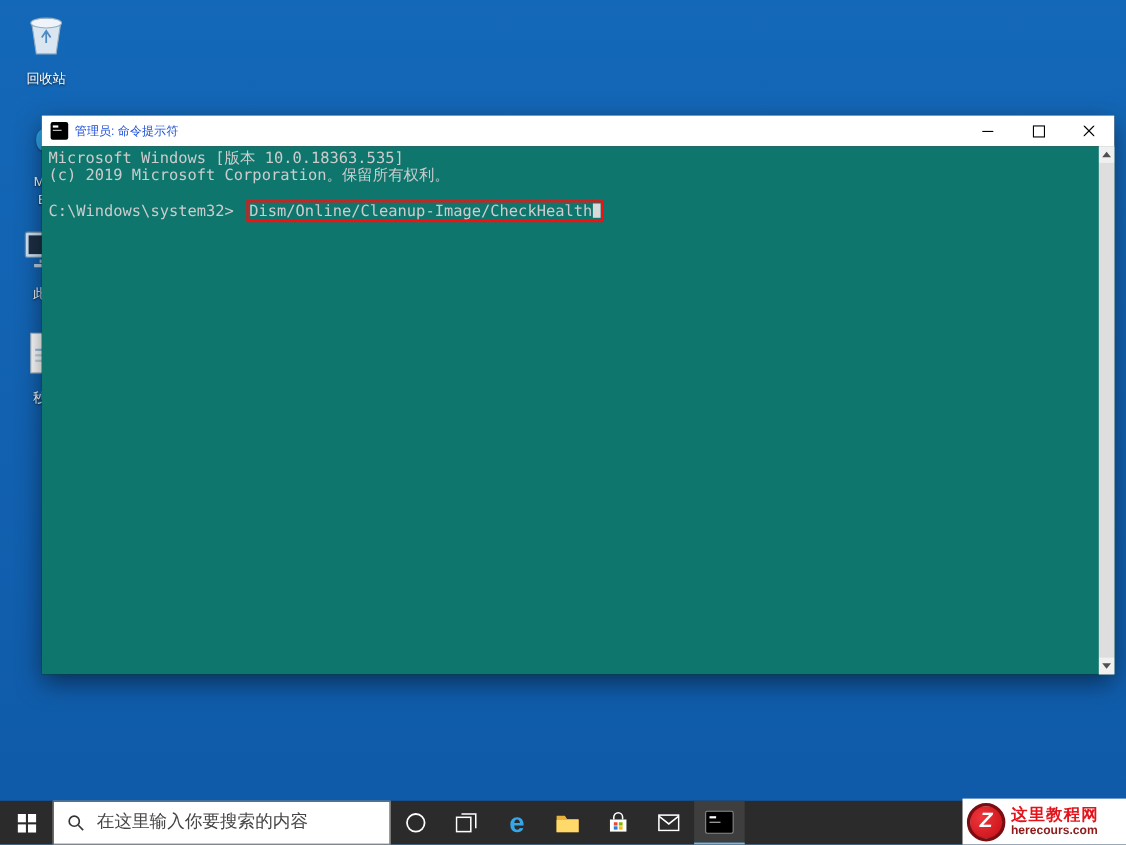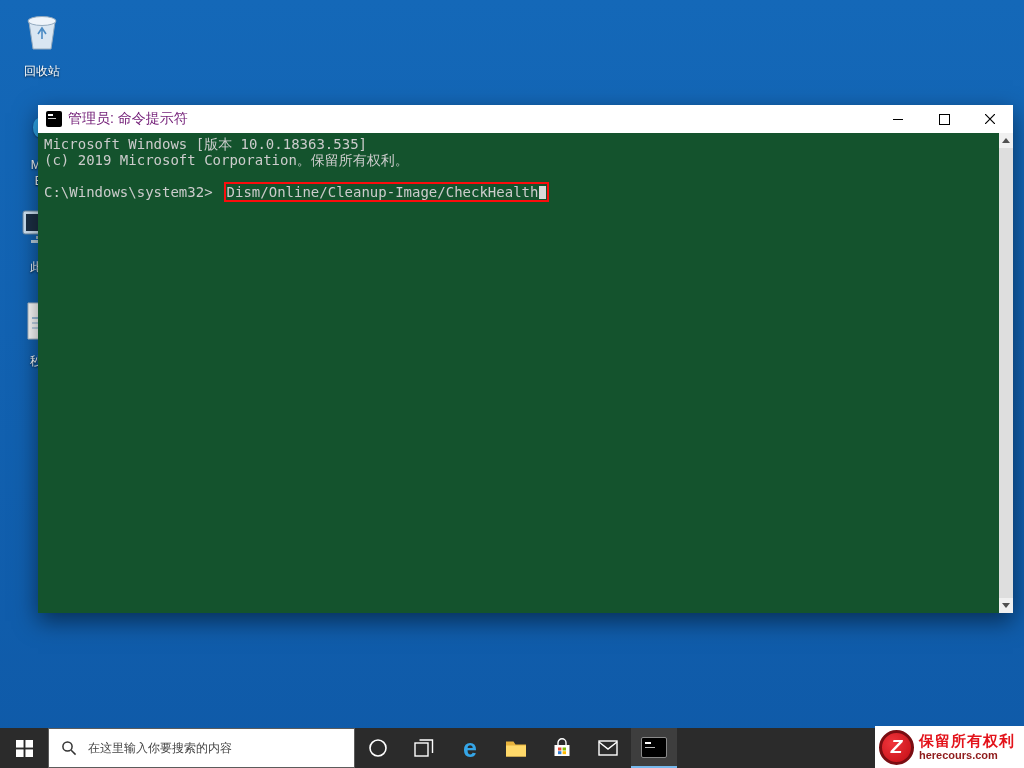--- a/index.html
+++ b/index.html
@@ -16,27 +16,27 @@
     text-shadow:0 1px 2px rgba(0,0,0,.4);}
 
   
   .window{position:absolute;left:38px;top:105px;width:975px;height:508px;
     background:#000;z-index:5;box-shadow:0 8px 22px rgba(0,0,0,.5);}
   .titlebar{height:28px;background:#ffffff;display:flex;align-items:center;}
   .tb-ico{width:16px;height:16px;margin:0 6px 0 8px;background:#000;
     border-radius:2px;position:relative;flex:0 0 auto;}
   .tb-ico .mark1{position:absolute;left:2px;top:3px;width:5px;height:2px;background:#fff;}
   .tb-ico .mark2{position:absolute;left:2px;top:7px;width:8px;height:1px;background:#cfcfcf;}
-  .tb-title{font-size:14px;color:#701a75;}
+  .tb-title{font-size:11px;color:#1d4ed8;}
   .winbtns{margin-left:auto;display:flex;height:100%;}
   .winbtn{width:46px;height:100%;display:flex;align-items:center;justify-content:center;}
   .min-glyph{width:10px;height:1px;background:#000;}
   .max-glyph{width:9px;height:9px;border:1px solid #000;}
 
-  .console{position:absolute;left:0;right:0;top:28px;bottom:0;background:#14532d;
+  .console{position:absolute;left:0;right:0;top:28px;bottom:0;background:#0f766e;
     color:#cccccc;font-family:"DejaVu Sans Mono","Liberation Mono",monospace;
     font-size:14px;line-height:16px;padding:3px 0 0 6px;box-sizing:border-box;}
   .cline{height:16px;white-space:pre;}
   .red-box{border:2px solid #fb0d0d;padding:0 1px;margin-left:11px;}
   .cursor{display:inline-block;width:7px;height:13px;background:#d9d9d9;
     vertical-align:-2px;margin-left:1px;}
 
   .scrollbar{position:absolute;top:0;right:0;bottom:0;width:14px;background:#f0f0f0;}
   .sb-arrow{position:absolute;left:0;width:14px;height:15px;background:#f0f0f0;
     display:flex;align-items:center;justify-content:center;}
@@ -48,21 +48,21 @@
   .sb-thumb{position:absolute;left:0;top:15px;bottom:15px;width:14px;background:#dedede;}
 
   
   .taskbar{position:absolute;left:0;right:0;bottom:0;height:40px;background:#2b2b2b;
     display:flex;align-items:stretch;z-index:10;}
   .tbbtn{width:46px;display:flex;align-items:center;justify-content:center;flex:0 0 auto;}
   .start{width:48px;}
   .searchbox{width:307px;background:#fff;border:1px solid #5c5c5c;box-sizing:border-box;
     display:flex;align-items:center;padding:0 8px 0 12px;gap:9px;flex:0 0 auto;}
   .searchbox input{flex:1;border:none;outline:none;background:transparent;
-    font-size:12px;color:#222;font-family:"Liberation Sans",sans-serif;}
+    font-size:16px;color:#222;font-family:"Liberation Sans",sans-serif;}
   .searchbox input::placeholder{color:#454545;opacity:1;}
   .edge-tb{font-size:25px;font-weight:bold;color:#35a6e8;line-height:1;}
   .cmd-active{background:#3e3e3e;border-bottom:2px solid #76b9ed;box-sizing:border-box;}
   .cmd-task-ico{width:24px;height:19px;background:#000;border:1px solid #8a8a8a;
     border-radius:2px;position:relative;}
   .cmd-task-ico .p1{position:absolute;left:3px;top:4px;width:6px;height:2px;background:#fff;}
   .cmd-task-ico .p2{position:absolute;left:3px;top:9px;width:10px;height:1px;background:#bbb;}
   .tray{margin-left:auto;display:flex;align-items:stretch;}
   .traybtn{width:25px;display:flex;align-items:center;justify-content:center;color:#fff;flex:0 0 auto;}
   .lang{font-size:13px;width:28px;}
@@ -253,18 +253,18 @@
           <path d="M11 5 a4.5 4.5 0 0 1 0 6 M13.3 3 a8 8 0 0 1 0 10" fill="none" stroke="#fff" stroke-width="1.2"></path>
         </svg>
       </div>
       <div class="traybtn lang">英</div>
     </div>
   </div>
 
   <div class="watermark">
     <div class="wm-logo">Z</div>
     <div class="wm-text">
-      <span class="wm-title">保留所有权利</span>
+      <span class="wm-title">这里教程网</span>
       <span class="wm-url">herecours.com</span>
     </div>
   </div>
 
 </div>
 
 </body></html>

